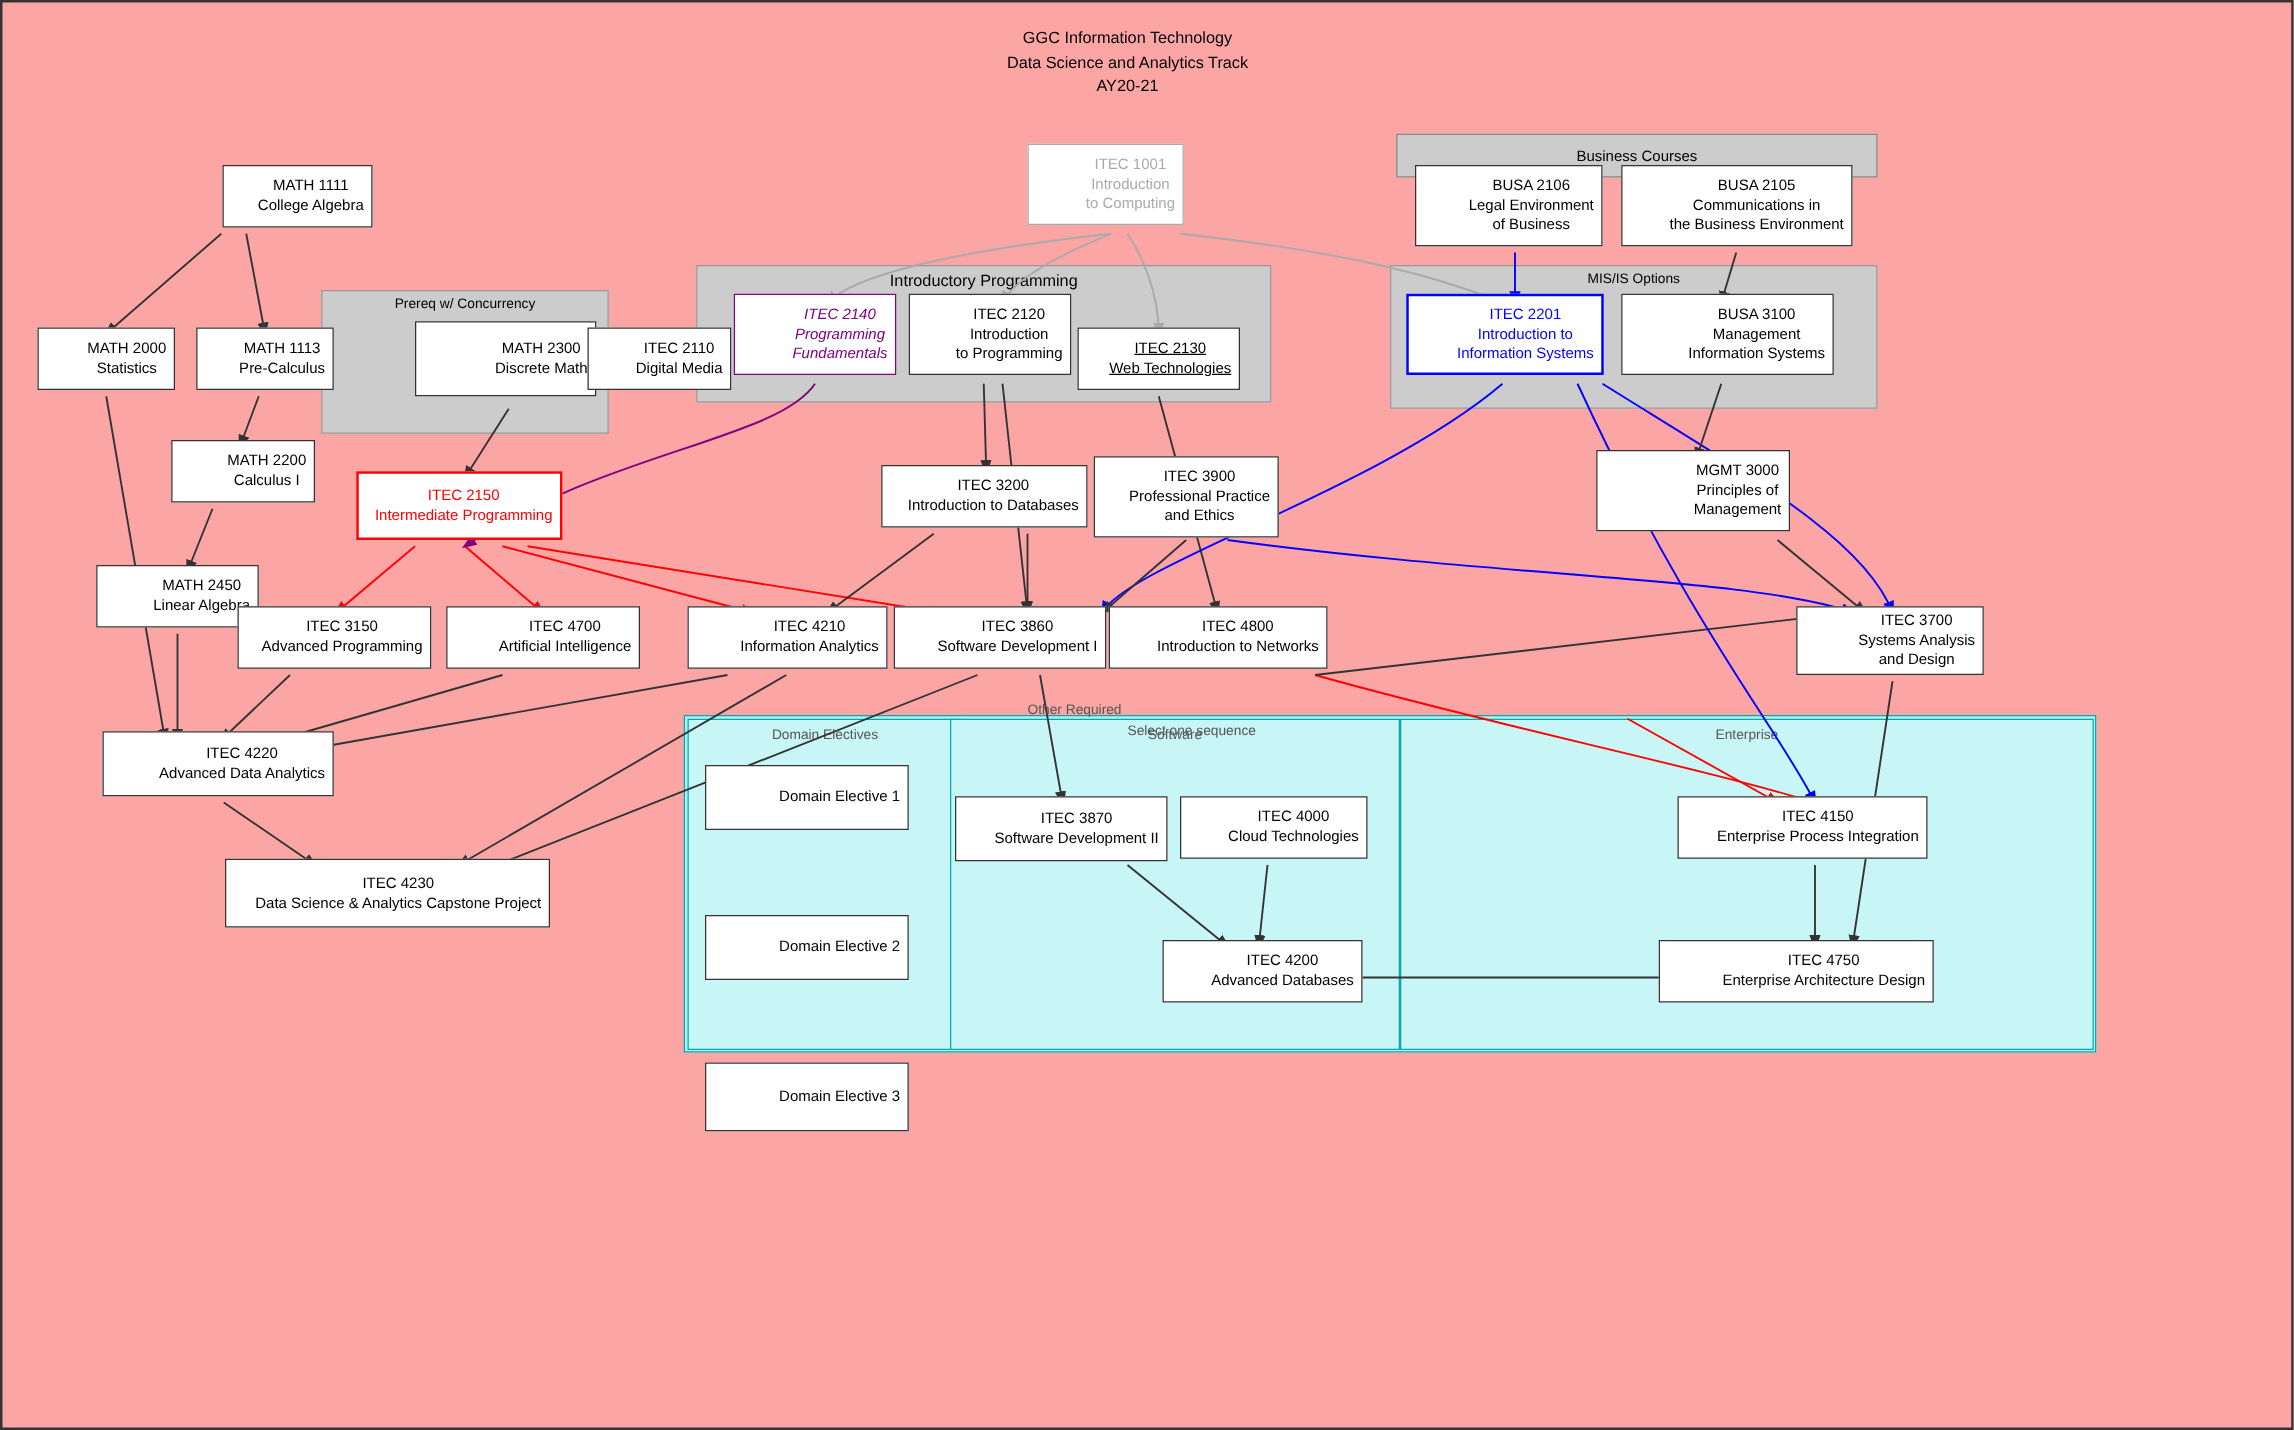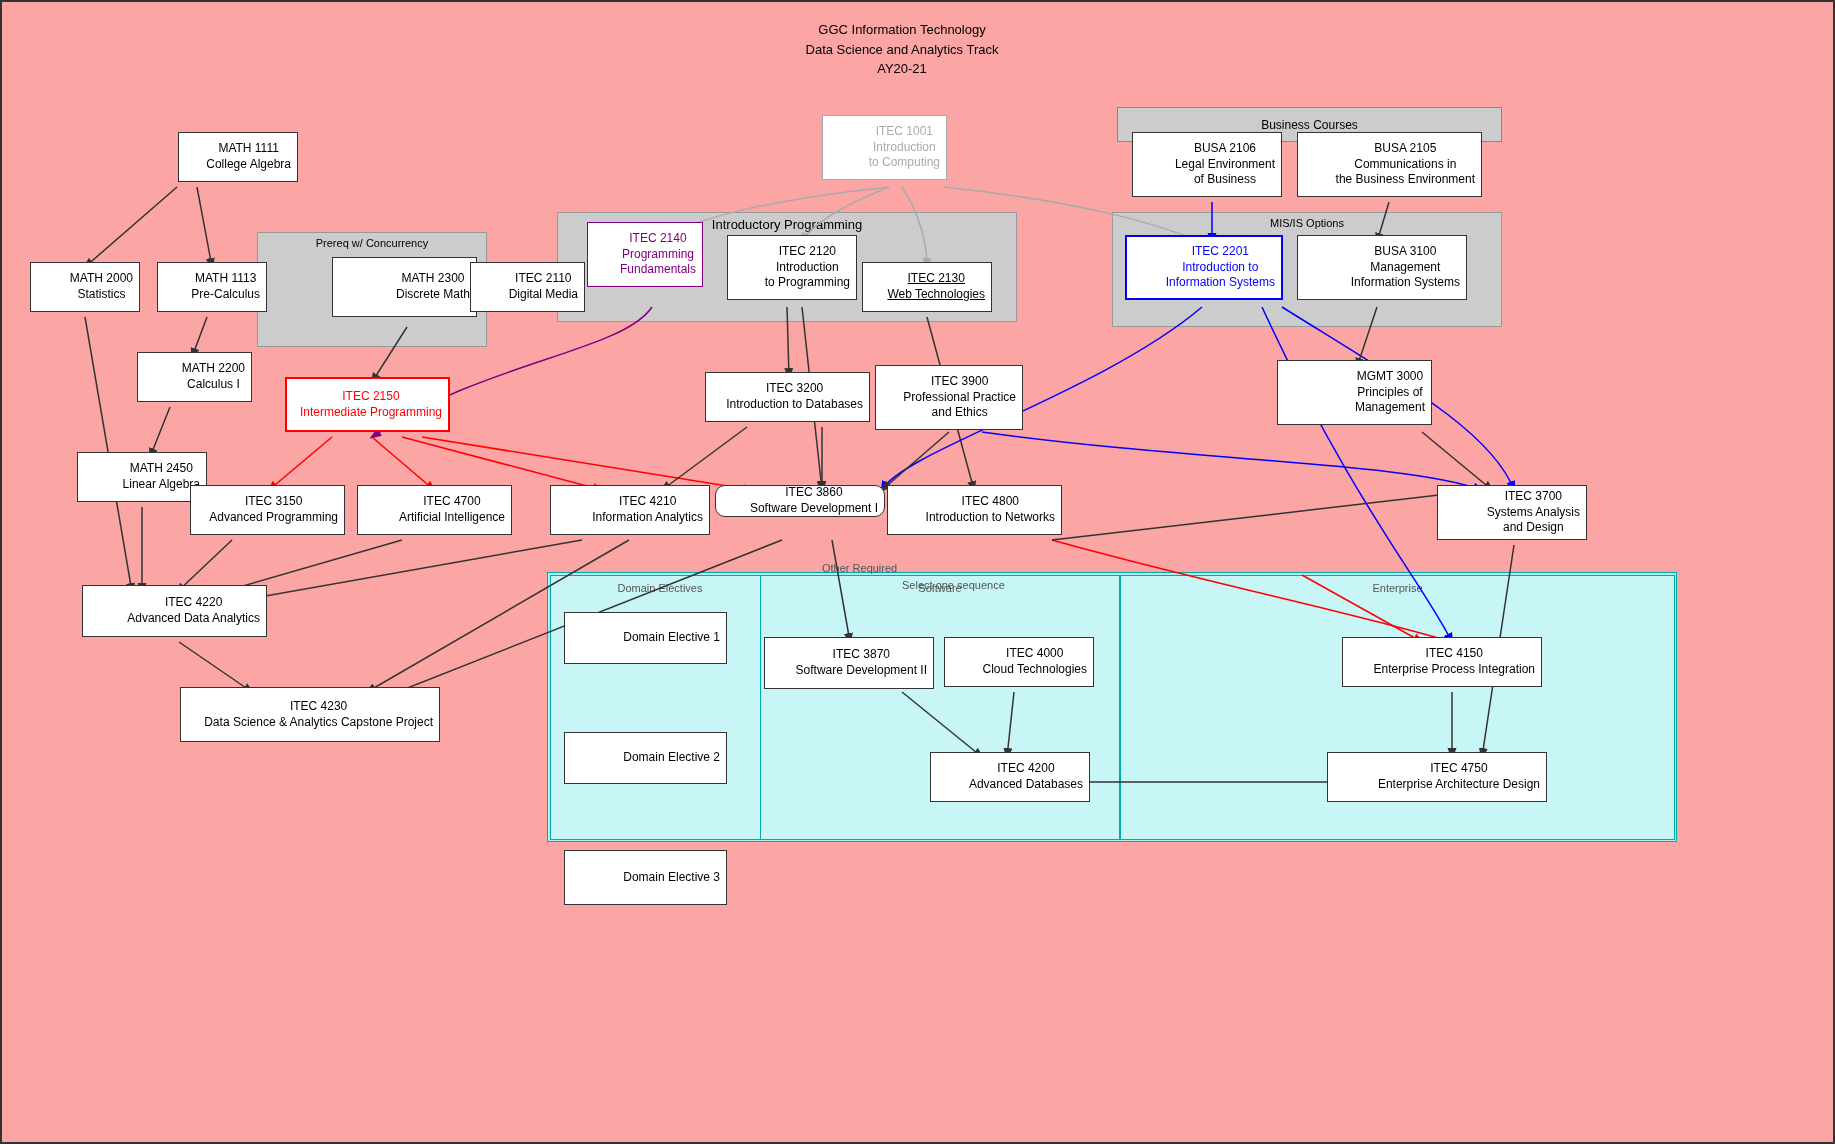--- a/index.html
+++ b/index.html
@@ -259,21 +259,21 @@
   <div class="node" style="left:178px; top:685px; width:260px; height:55px;">
     <span style="white-space:pre-line;">ITEC 4230
 Data Science &amp; Analytics Capstone Project</span>
   </div>
 
   <div class="node" style="left:468px; top:260px; width:115px; height:50px;">
     <span style="white-space:pre-line;">ITEC 2110
 Digital Media</span>
   </div>
 
-  <div class="node node-purple-text" style="left:585px; top:220px; width:116px; height:65px;">
+  <div class="node node-purple-text" style="left:585px; top:233px; width:130px; height:65px;font-style:italic;">
     <span style="white-space:pre-line;">ITEC 2140
 Programming
 Fundamentals</span>
   </div>
 
   <div class="node" style="left:725px; top:233px; width:130px; height:65px;">
     <span style="white-space:pre-line;">ITEC 2120
 Introduction
 to Programming</span>
   </div>
@@ -292,21 +292,21 @@
     <span style="white-space:pre-line;">ITEC 3900
 Professional Practice
 and Ethics</span>
   </div>
 
   <div class="node" style="left:548px; top:483px; width:160px; height:50px;">
     <span style="white-space:pre-line;">ITEC 4210
 Information Analytics</span>
   </div>
 
-  <div class="node" style="left:713px; top:483px; width:170px; height:32px;border-radius:10px;">
+  <div class="node" style="left:713px; top:483px; width:170px; height:50px;">
     <span style="white-space:pre-line;">ITEC 3860
 Software Development I</span>
   </div>
 
   <div class="node" style="left:885px; top:483px; width:175px; height:50px;">
     <span style="white-space:pre-line;">ITEC 4800
 Introduction to Networks</span>
   </div>
 
   <div class="node" style="left:820px; top:113px; width:125px; height:65px; color:#aaa; border-color:#aaa;">

